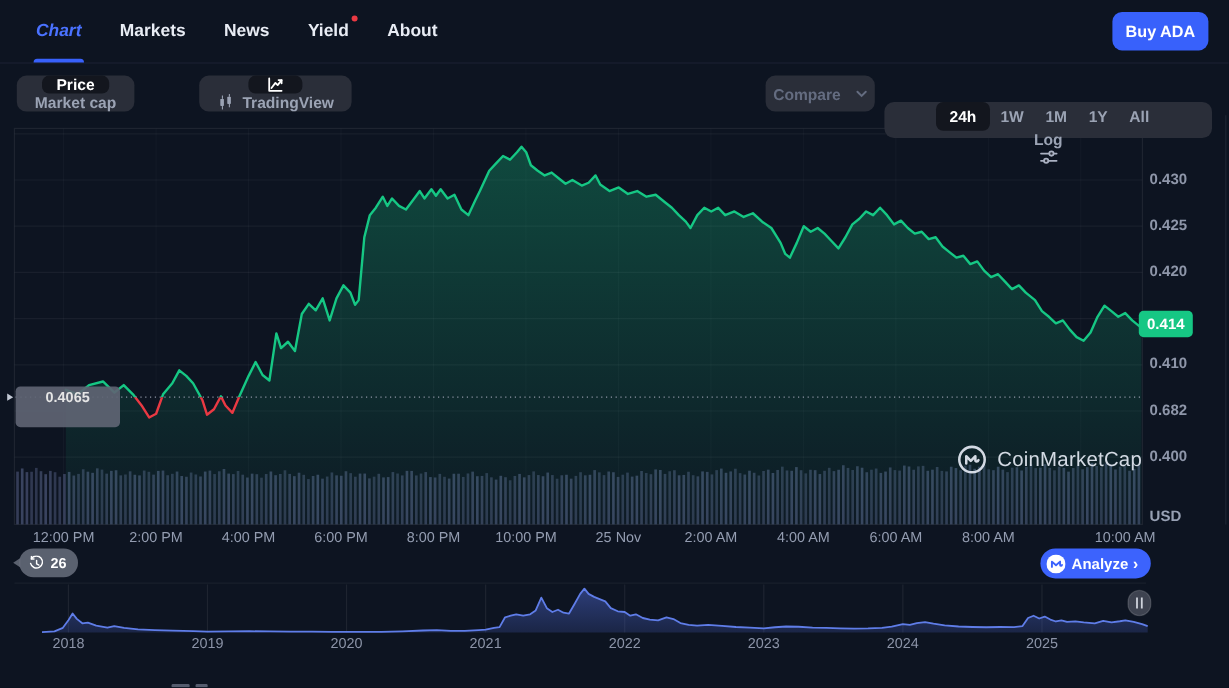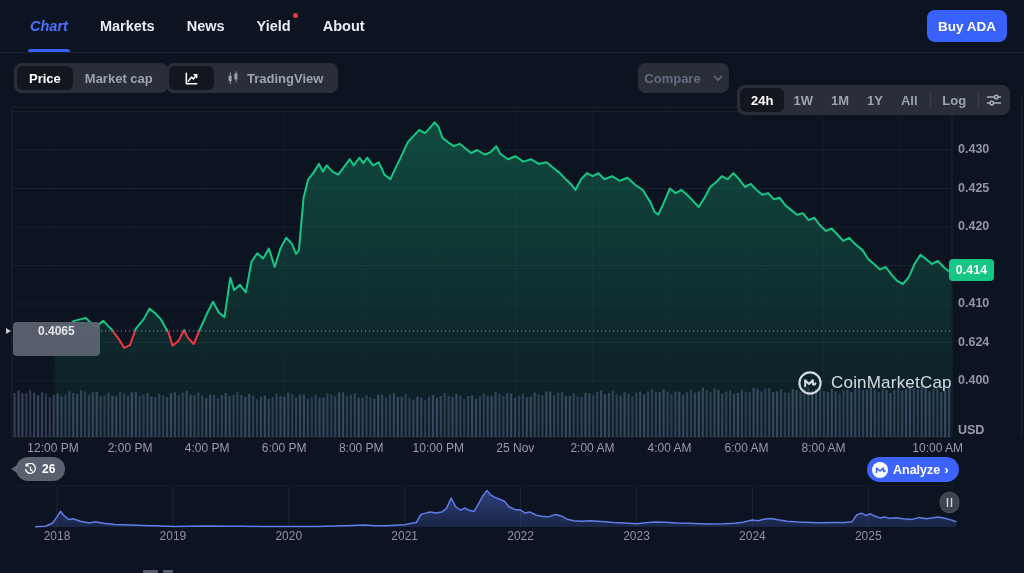--- a/index.html
+++ b/index.html
@@ -10,21 +10,21 @@
   .tabs{position:absolute;left:30px;top:0;height:52px;display:flex;gap:32px;align-items:center;}
   .tab{position:relative;height:52px;display:flex;align-items:center;font-size:14.5px;font-weight:700;
        color:#e8ecf4;cursor:pointer;}
   .tab.active{color:#4a72ff;font-style:italic;}
   .tab .underline{position:absolute;left:-2px;right:-2px;bottom:0;height:3px;border-radius:3px 3px 0 0;background:#3861fb;}
   .tab .dot{position:absolute;top:13px;right:-7px;width:5px;height:5px;border-radius:50%;background:#ea3943;}
   .buy-btn{position:absolute;right:17px;top:10px;width:80px;height:32px;border:none;border-radius:8px;
            background:#3861fb;color:#fff;font-size:13.5px;font-weight:700;font-family:inherit;cursor:pointer;}
   
   .toolbar{position:absolute;left:0;top:63px;width:1024px;height:31px;}
-  .seg{position:absolute;top:0;height:30px;background:#2a2e39;border-radius:8px;display:flex;align-items:center;padding:0 3px;box-sizing:border-box;}
+  .seg{position:absolute;top:0;height:30px;background:#2a2e39;border-radius:8px;display:flex;align-items:center;padding:0 3px;box-sizing:border-box;flex-direction:column;}
   .seg-item{height:24px;border:none;background:transparent;border-radius:6px;color:#9ba3b4;font-size:13px;
             font-weight:600;font-family:inherit;padding:0 12px;display:flex;align-items:center;gap:7px;cursor:pointer;}
   .seg-item.active{background:#13161e;color:#ffffff;font-weight:700;}
   #metric-group{left:14px;}
   #charttype-group{left:166px;}
   .compare-btn{position:absolute;left:638px;top:0;width:91px;height:30px;background:#2a2e39;border:none;
                border-radius:8px;color:#646c80;font-size:13px;font-weight:600;font-family:inherit;
                display:flex;align-items:center;justify-content:center;gap:12px;cursor:pointer;}
   #range-group{left:737px;width:273px;justify-content:flex-start;margin-top:22px;}
   .range-item{padding:0 9px;}
@@ -445,21 +445,21 @@
       </button>
     </div>
   </div>
 
   <div id="chart-layer">
     <div id="ylabels">
         <div class="ylabel" style="top: 142px;">0.430</div>
         <div class="ylabel" style="top: 180.5px;">0.425</div>
         <div class="ylabel" style="top: 219px;">0.420</div>
         <div class="ylabel" style="top: 296px;">0.410</div>
-        <div class="ylabel" style="top: 334.5px;">0.624</div>
+        <div class="ylabel" style="top: 334.5px;">0.682</div>
         <div class="ylabel" style="top: 373px;">0.400</div>
       </div>
     <div class="yunit">USD</div>
     <div class="price-badge">0.414</div>
     <div class="ref-badge">0.4065</div>
     <div class="ref-arrow"></div>
     <div id="xlabels">
         <div class="xlabel" style="left: 53px;">12:00 PM</div>
         <div class="xlabel" style="left: 130.06px;">2:00 PM</div>
         <div class="xlabel" style="left: 207.12px;">4:00 PM</div>

